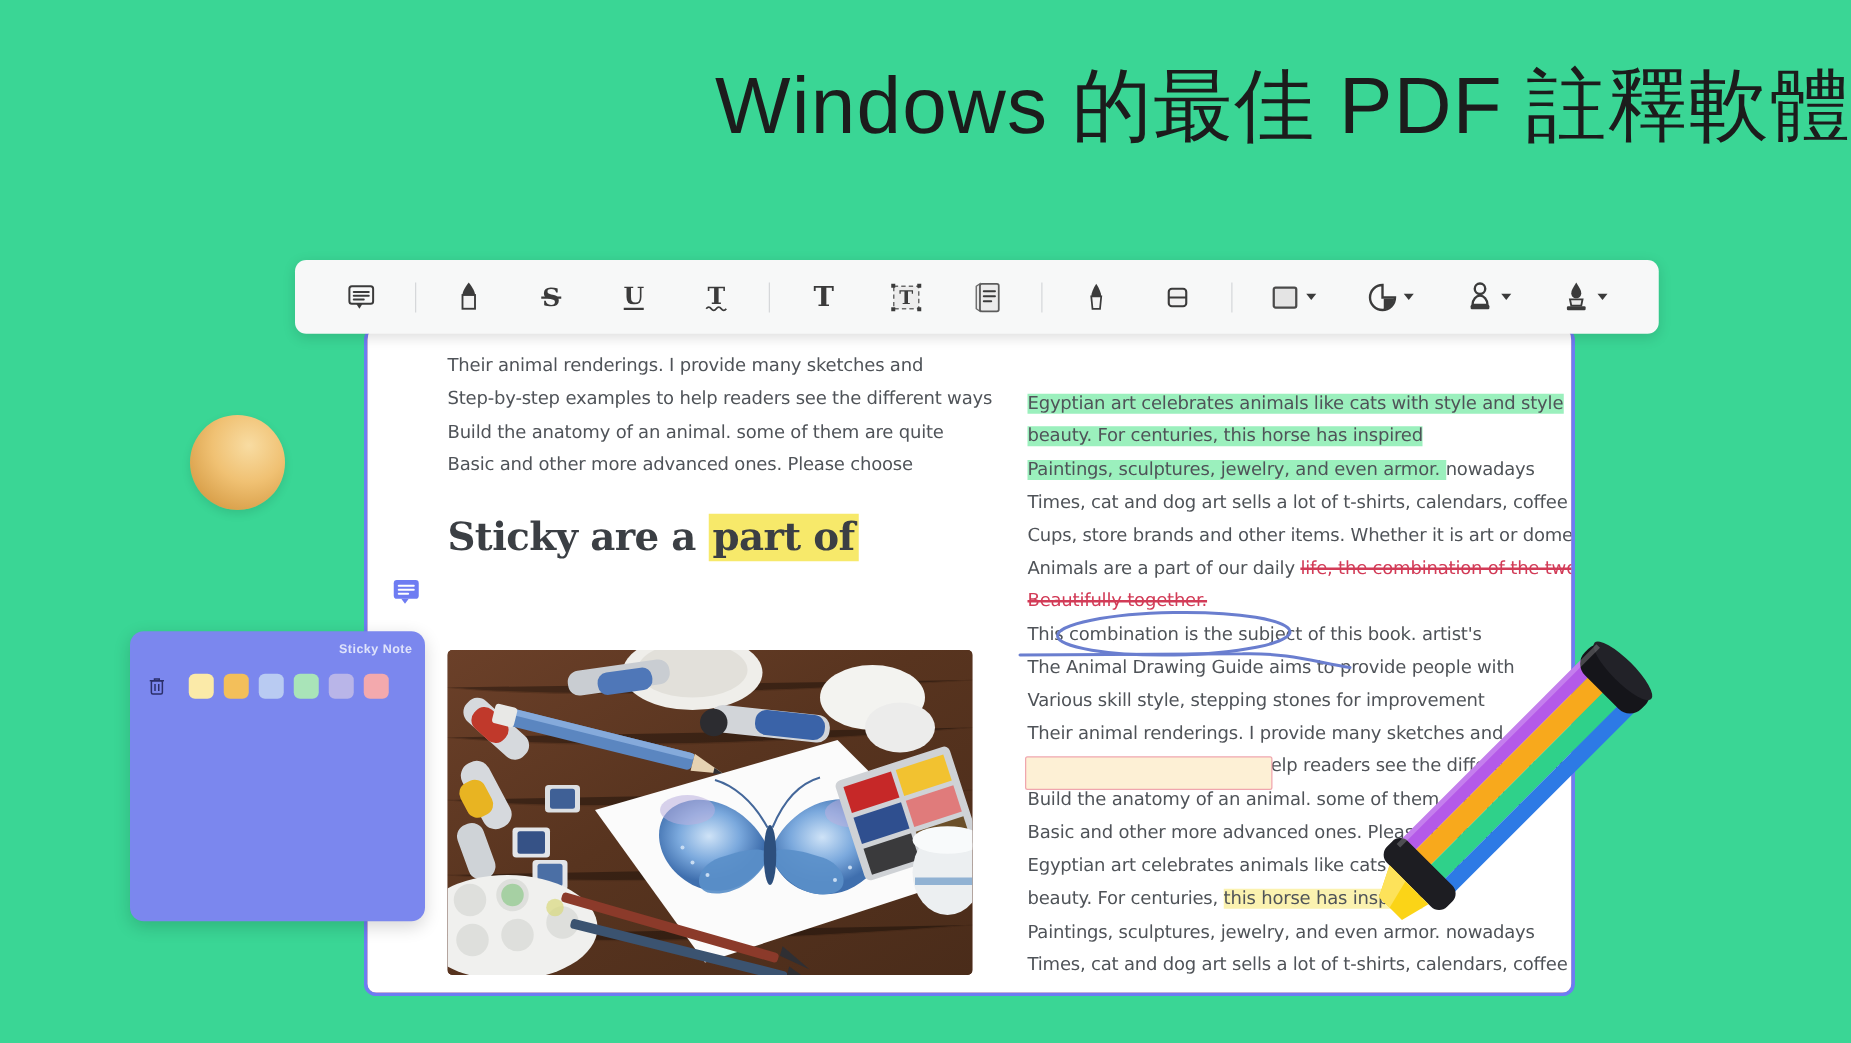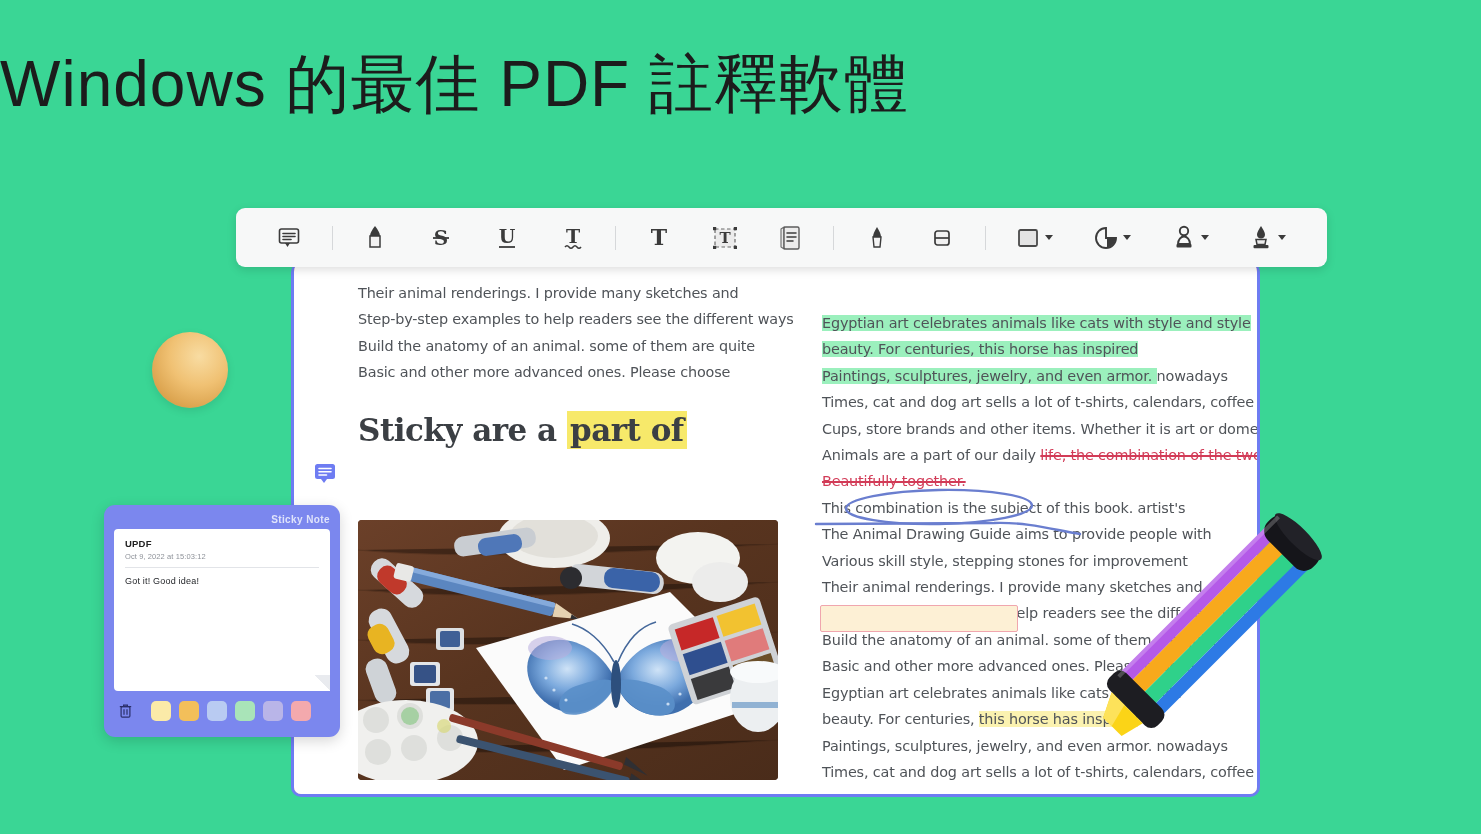--- a/index.html
+++ b/index.html
@@ -9,21 +9,21 @@
     background: #3ad695;
     position: relative;
   }
 
   
   .hero-title {
     position: absolute;
     top: 48px;
     left: 0;
     width: 1481px;
-    text-align: left;
+    text-align: right;
     font-size: 64px;
     font-weight: 400;
     color: #1c1c1c;
     letter-spacing: 1px;
     line-height: 1.15;
     white-space: nowrap;
   }
 
   
   .app-window {
@@ -562,27 +562,20 @@
       <path d="M7 14.5 L17 14.5 L16 19.5 L8 19.5 Z" fill="#ececec" stroke="#3b3b3b" stroke-width="1.5"></path>
       <rect x="4.5" y="20" width="15" height="3.2" rx="1" fill="#3b3b3b"></rect>
     </svg>
     <span class="caret"></span>
   </div>
 
 </div>
 
 <div class="sticky-note">
   <div class="sn-title">Sticky Note</div>
-  <div class="sn-body">
-    <div class="sn-author">UPDF</div>
-    <div class="sn-date">Oct 9, 2022 at 15:03:12</div>
-    <div class="sn-rule"></div>
-    <div class="sn-text">Got it!  Good idea!</div>
-    <div class="sn-fold"></div>
-  </div>
   <div class="sn-toolbar">
     <div class="sn-trash">
       <svg width="15" height="16" viewBox="0 0 15 16" fill="none" stroke="#2b2f6a" stroke-width="1.2">
         <path d="M1.8 3.6 h11.4"></path>
         <path d="M5.6 3.6 V2.2 h3.8 V3.6"></path>
         <rect x="3.1" y="3.6" width="8.8" height="10.6" rx="1.2"></rect>
         <line x1="6" y1="6.2" x2="6" y2="11.8"></line>
         <line x1="9" y1="6.2" x2="9" y2="11.8"></line>
       </svg>
     </div>

